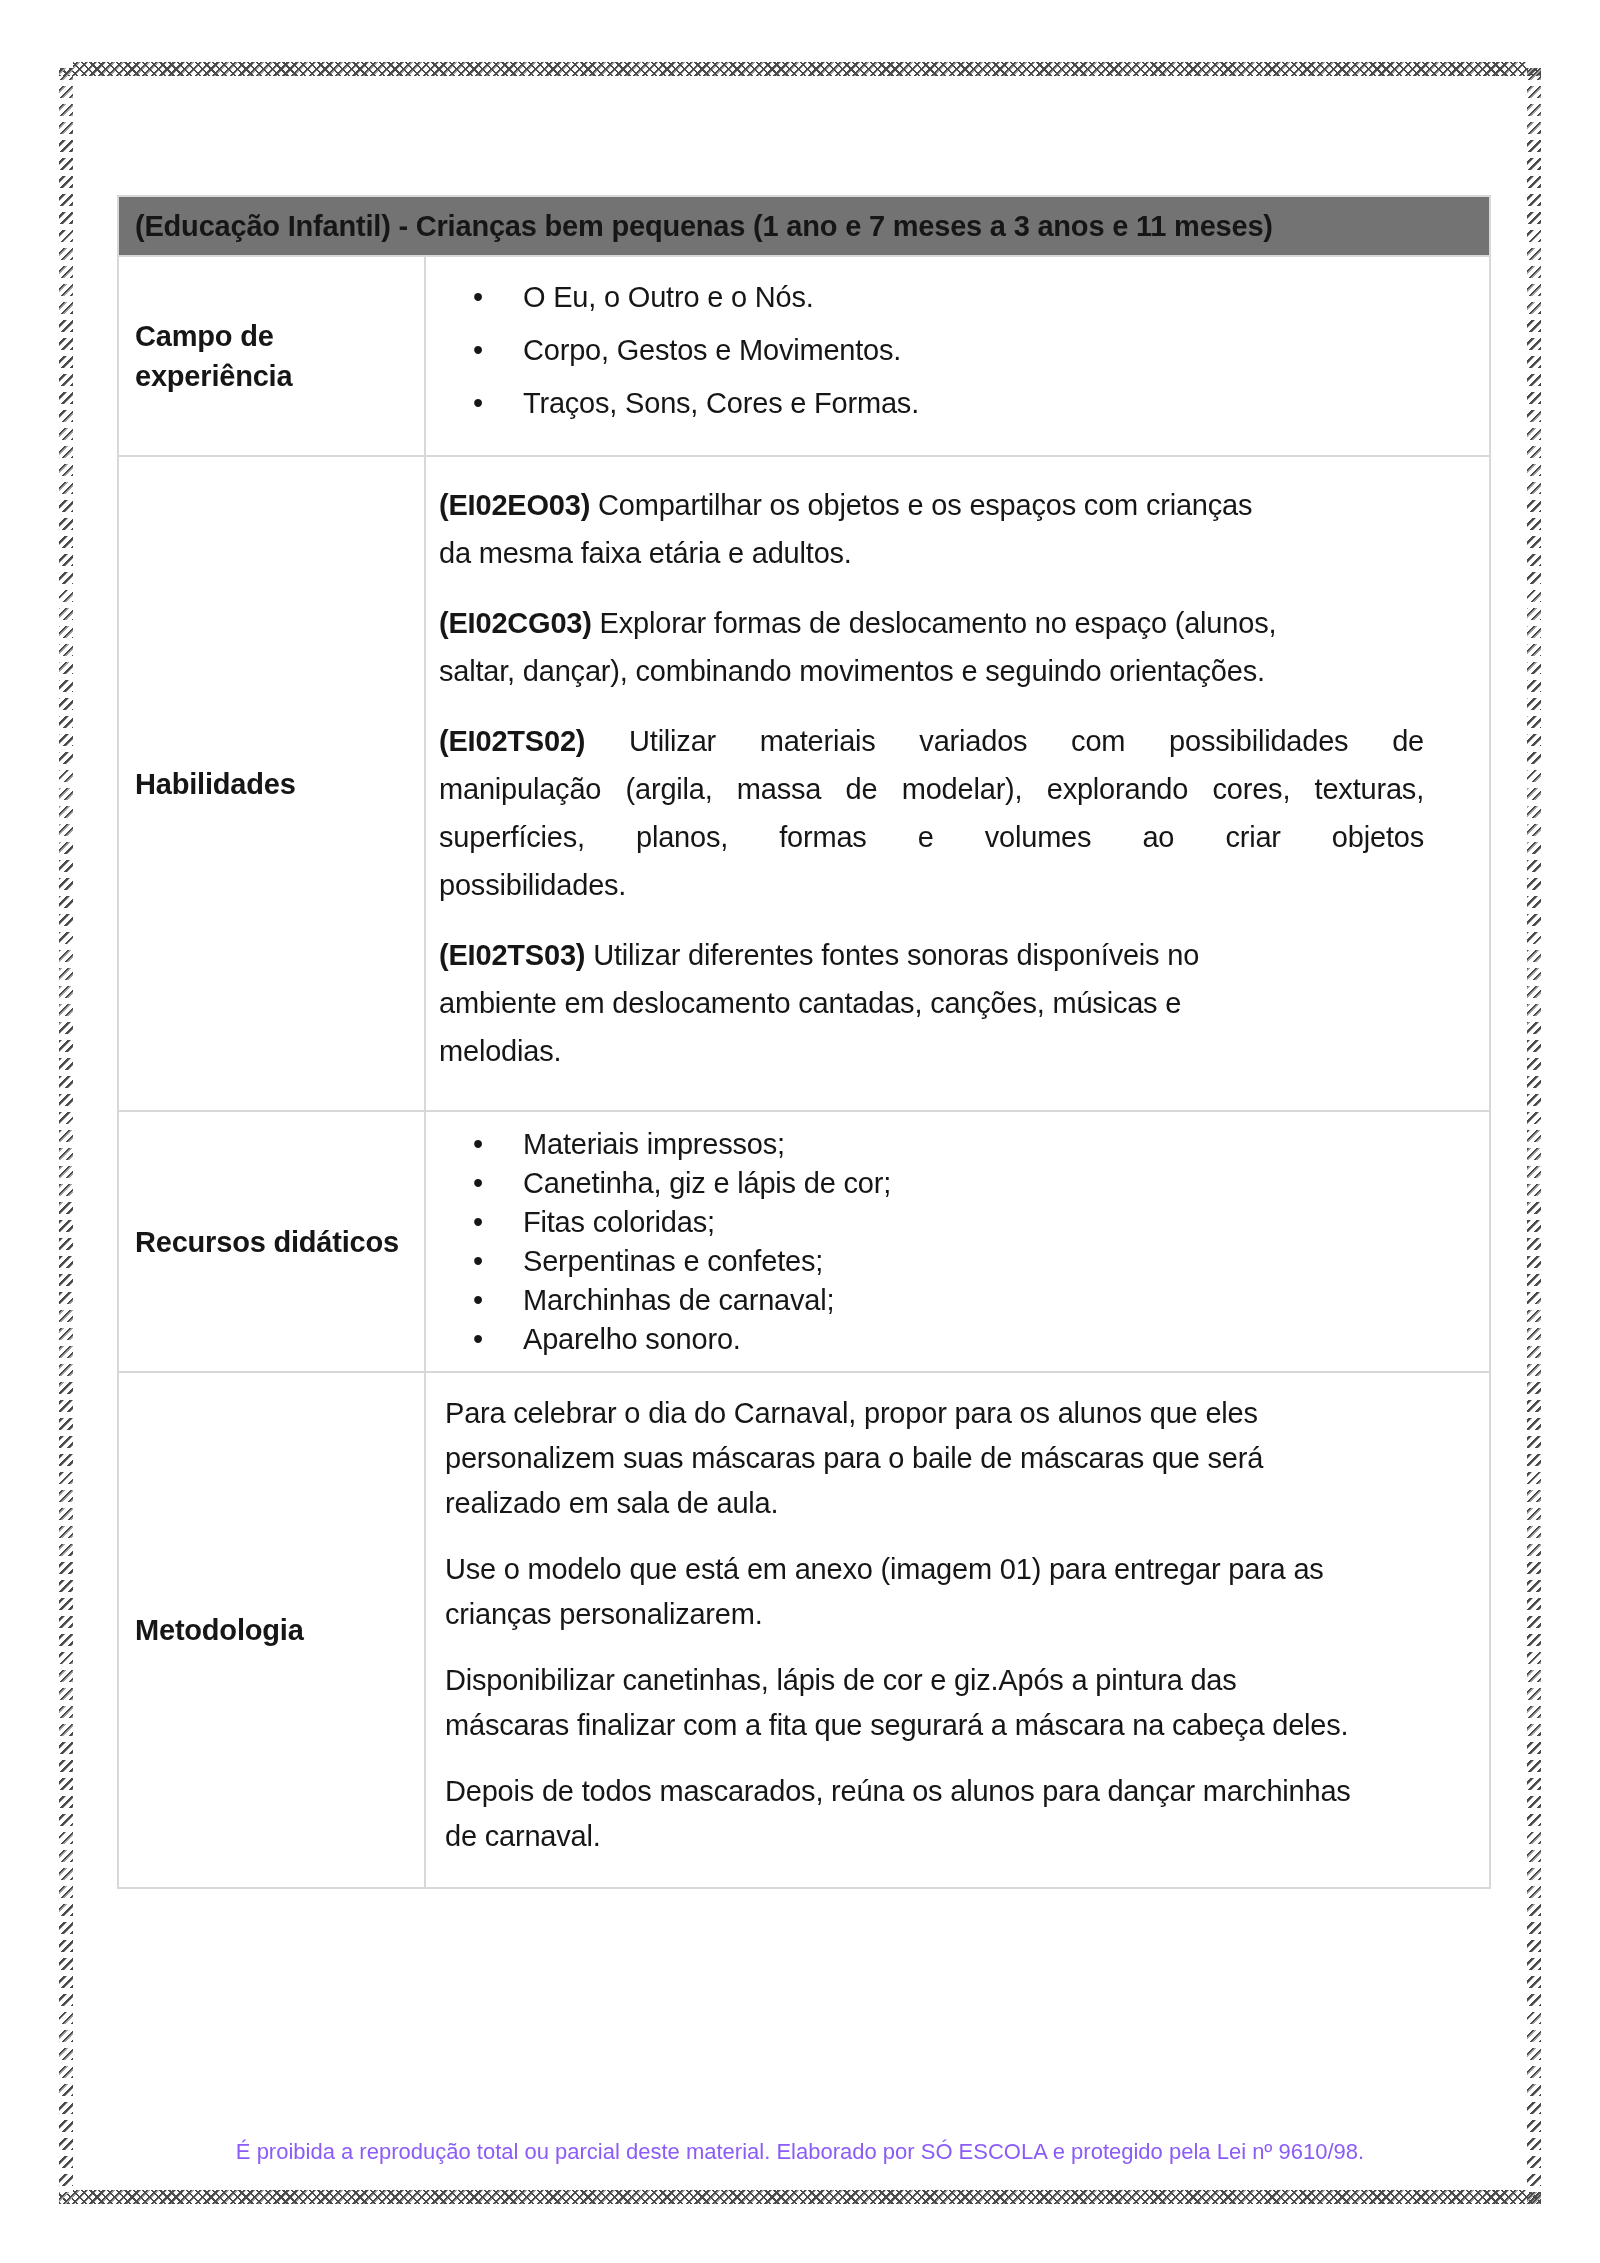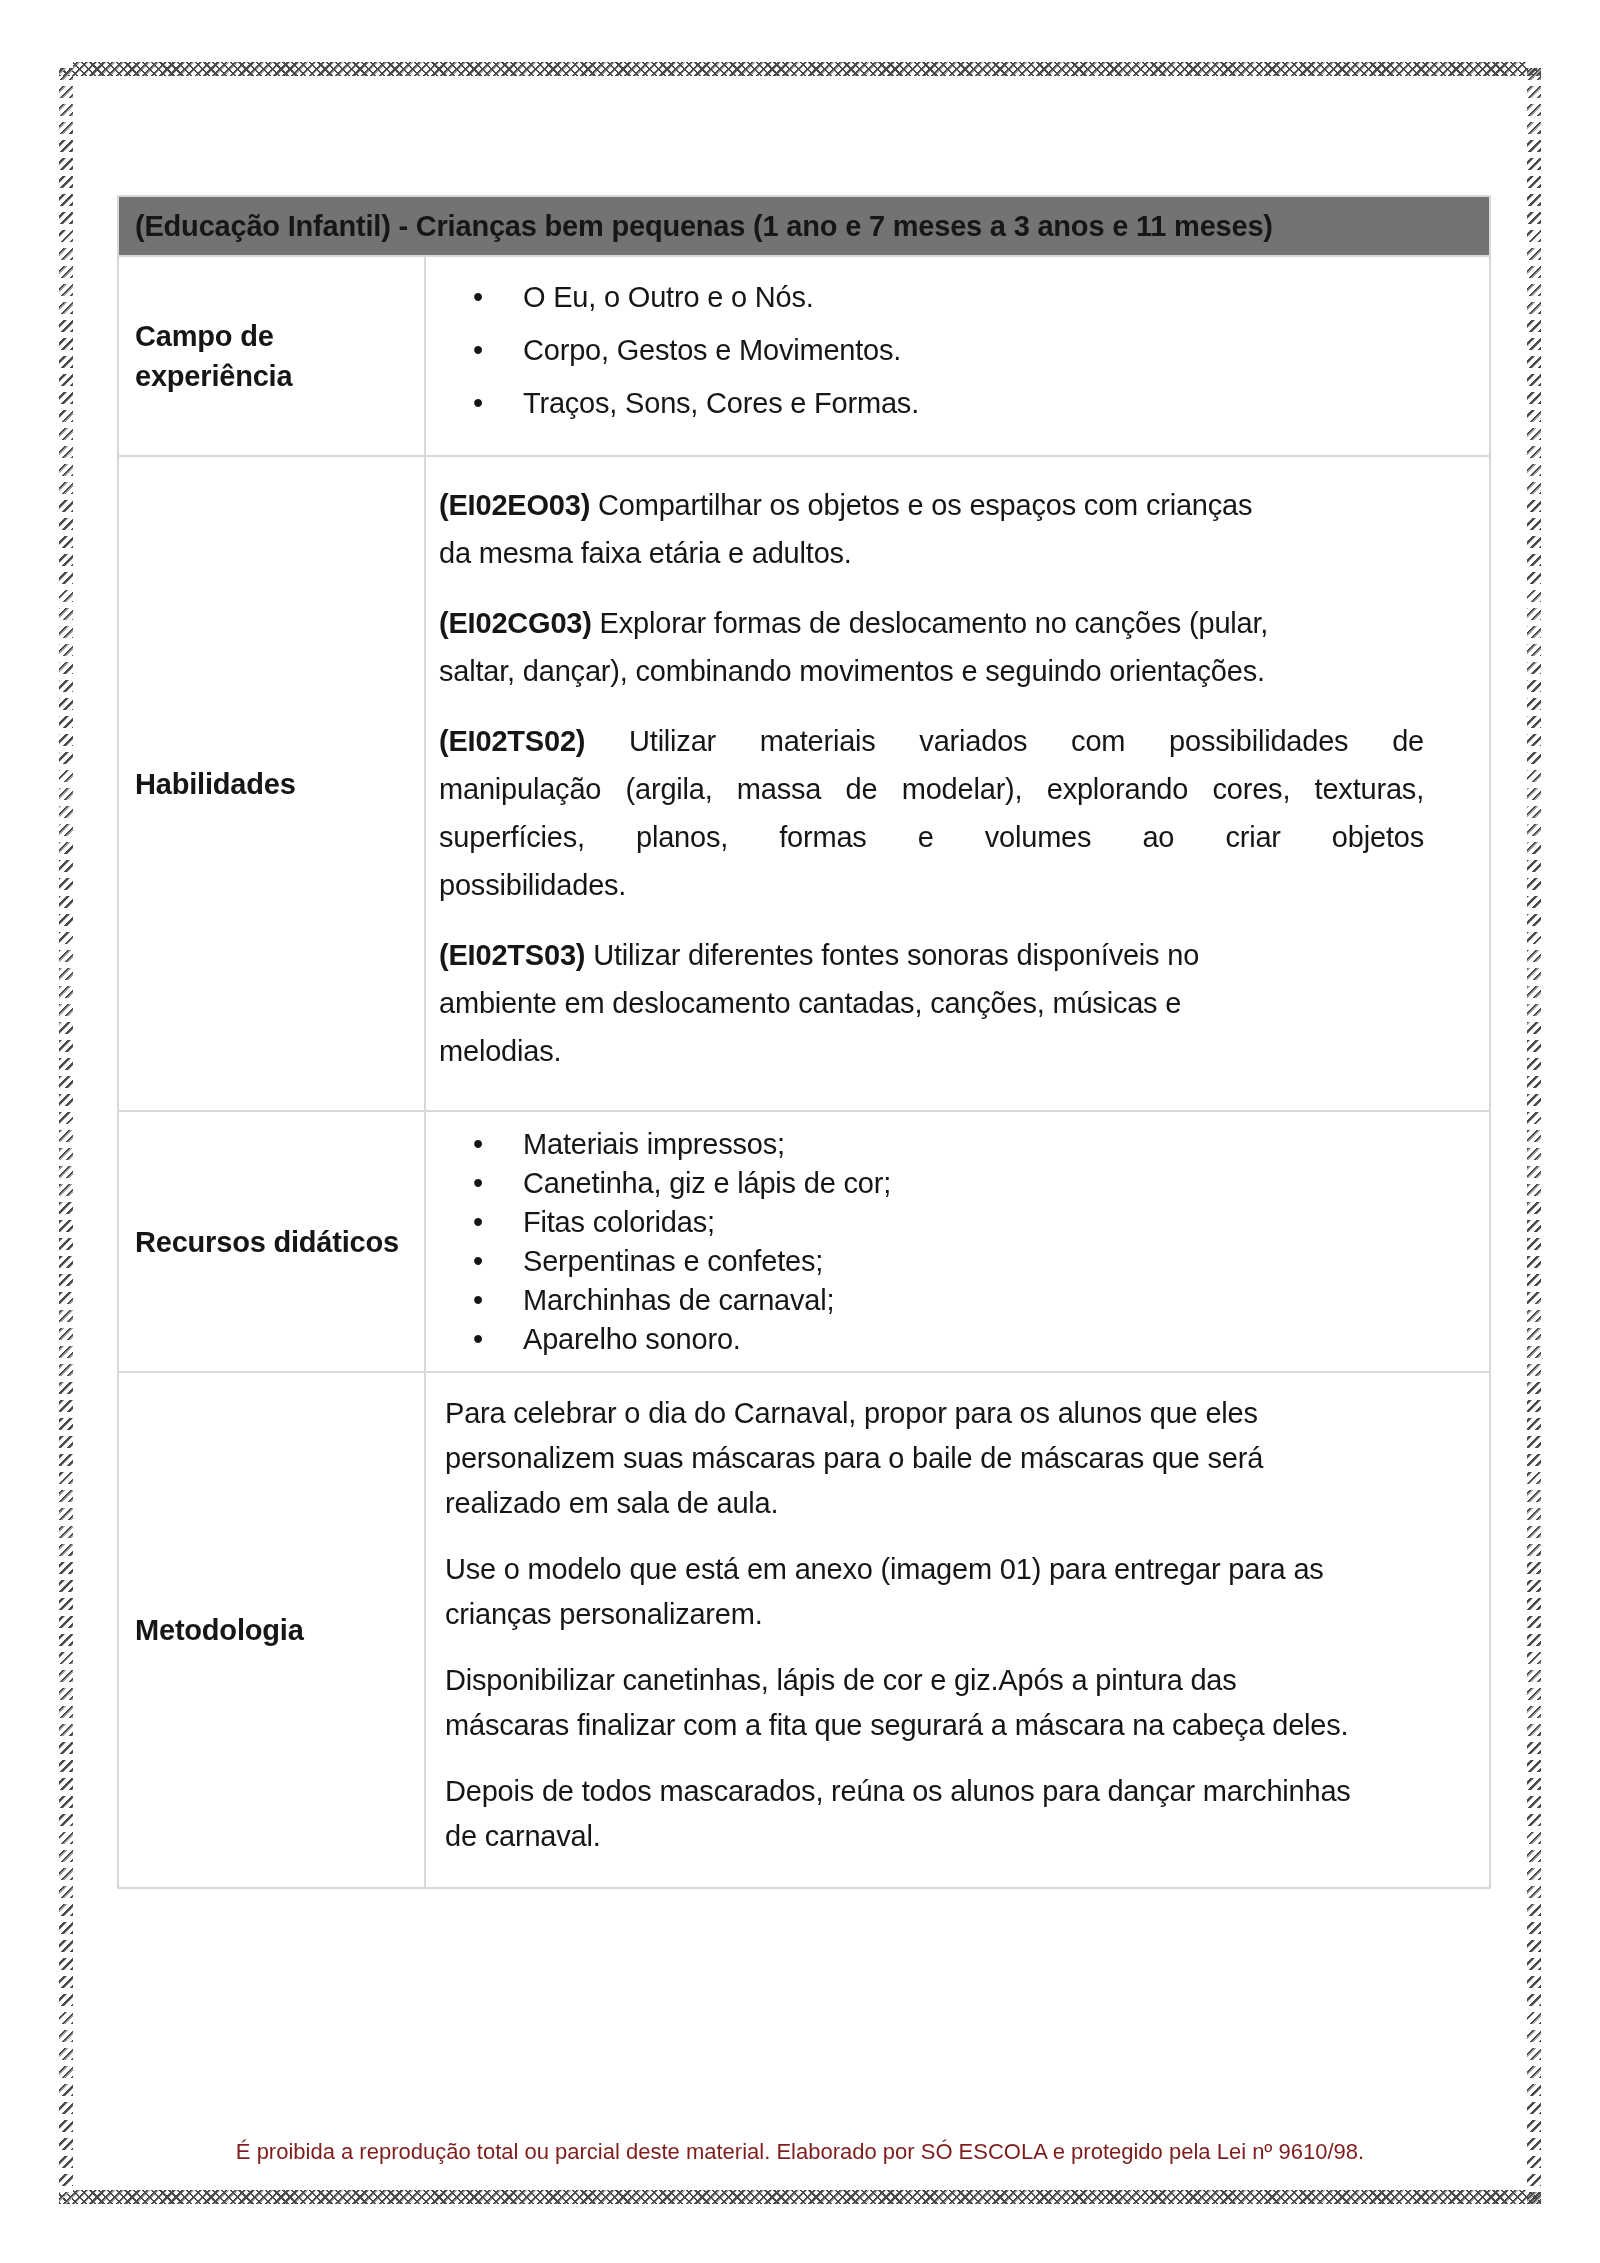--- a/index.html
+++ b/index.html
@@ -74,21 +74,21 @@
   .m-para { margin-bottom: 21px; }
   .ln   { display: block; line-height: 48px; white-space: nowrap; }
   .m-ln { display: block; line-height: 45px; white-space: nowrap; }
   .ln.j { white-space: normal; text-align: justify; text-align-last: justify; width: 985px; }
   b.code { font-weight: 700; }
 
   
   .copyright {
     position: absolute; left: 0; top: 2138px; width: 1600px;
     text-align: center;
-    color: #7f1d1d; font-size: 22px; line-height: 28px;
+    color: #8b5cf6; font-size: 22px; line-height: 28px;
   }
 </style>
 </head>
 <body>
 
 <div class="band band-h band-top"></div>
 <div class="band band-h band-bottom"></div>
 <div class="band band-v band-left"></div>
 <div class="band band-v band-right"></div>
 
@@ -127,21 +127,21 @@
   <tr class="r-habilidades">
     <td class="label">Habilidades</td>
     <td class="paras habil-cell">
 
       <div class="para">
         <span class="ln"><b class="code">(EI02EO03)</b><span> Compartilhar os objetos e os espaços com crianças</span></span>
         <span class="ln">da mesma faixa etária e adultos.</span>
       </div>
 
       <div class="para">
-        <span class="ln"><b class="code">(EI02CG03)</b><span> Explorar formas de deslocamento no canções (pular,</span></span>
+        <span class="ln"><b class="code">(EI02CG03)</b><span> Explorar formas de deslocamento no espaço (alunos,</span></span>
         <span class="ln">saltar, dançar), combinando movimentos e seguindo orientações.</span>
       </div>
 
       <div class="para">
         <span class="ln j"><b class="code">(EI02TS02)</b><span> Utilizar materiais variados com possibilidades de</span></span>
         <span class="ln j">manipulação (argila, massa de modelar), explorando cores, texturas,</span>
         <span class="ln j">superfícies, planos, formas e volumes ao criar objetos</span>
         <span class="ln">possibilidades.</span>
       </div>
 

